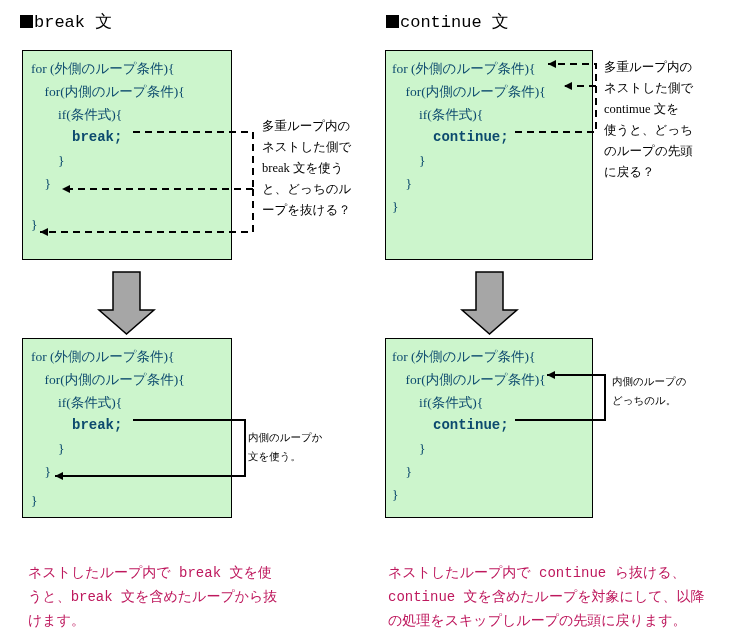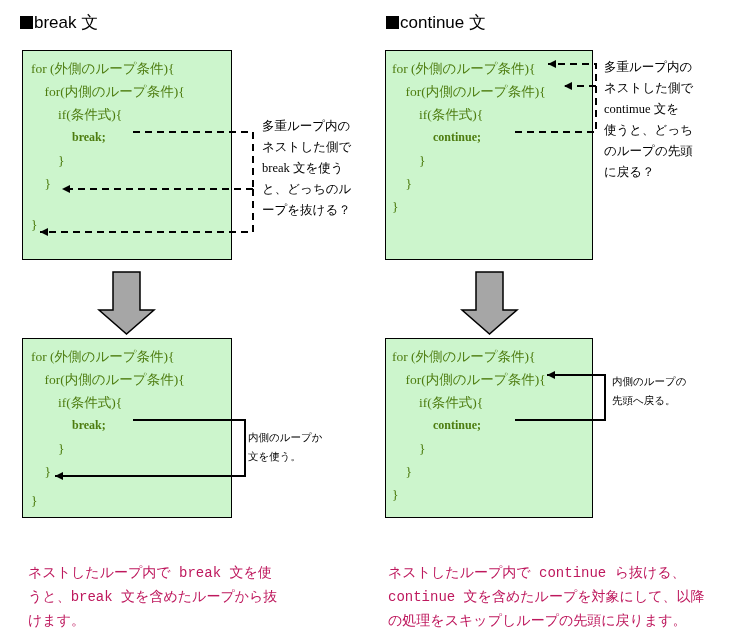--- a/index.html
+++ b/index.html
@@ -7,42 +7,42 @@
     width:732px;height:630px;position:relative;overflow:hidden;
     background:#ffffff;
     font-family:"Liberation Serif","DejaVu Serif",serif;
     color:#000000;
   }
   .abs{position:absolute;}
 
   
   .heading{
     font-size:17px;line-height:20px;white-space:nowrap;
-    font-family:Liberation Sans, sans-serif;
+    font-family:Liberation Mono, monospace;
   }
   .heading .bullet{
     display:inline-block;width:13px;height:13px;background:#000;
     vertical-align:-1px;margin-right:1px;
   }
 
   
   .codebox{
     background:#ccf5cc;
     border:1.5px solid #000000;
     box-sizing:border-box;
   }
   .code{
     position:absolute;
     font-family:"Liberation Serif","DejaVu Serif",serif;
     font-size:13.5px;
     line-height:23px;
     white-space:pre;
-    color:#4d7c0f;
+    color:#0c4a6e;
   }
-  .code.kw{font-weight:bold;font-family:Liberation Serif, serif;font-size:12px;}
+  .code.kw{font-weight:bold;font-family:Liberation Mono, monospace;font-size:14px;}
 
   
   .note{
     position:absolute;
     font-size:12.5px;
     line-height:21px;
     font-family:"Liberation Serif","DejaVu Serif",serif;
     white-space:pre-line;
     color:#000;
   }
@@ -126,21 +126,21 @@
 
 <div class="abs code" style="left:392px;top:345px;">for (外側のループ条件){</div>
 <div class="abs code" style="left:392px;top:368px;">    for(内側のループ条件){</div>
 <div class="abs code" style="left:392px;top:391px;">        if(条件式){</div>
 <div class="abs code kw" style="left:433px;top:414px;">continue;</div>
 <div class="abs code" style="left:392px;top:437px;">        }</div>
 <div class="abs code" style="left:392px;top:460px;">    }</div>
 <div class="abs code" style="left:392px;top:483px;">}</div>
 
 <div class="note small" style="left:612px;top:372px;width:110px;">内側のループの
-先頭へ戻る。</div>
+どっちのル。</div>
 
 <div class="caption" style="left:388px;top:546px;width:340px;">ネストしたループ内で continue ら抜ける、
 continue 文を含めたループを対象にして、以降
 の処理をスキップしループの先頭に戻ります。</div>
 
 <svg class="overlay" viewBox="0 0 732 630">
   <defs>
     <marker id="ah" markerWidth="9" markerHeight="9" refX="8" refY="4.5" orient="auto" markerUnits="userSpaceOnUse">
       <path d="M8,4.5 L0,0.6 L0,8.4 Z" fill="#000000"></path>
     </marker>

